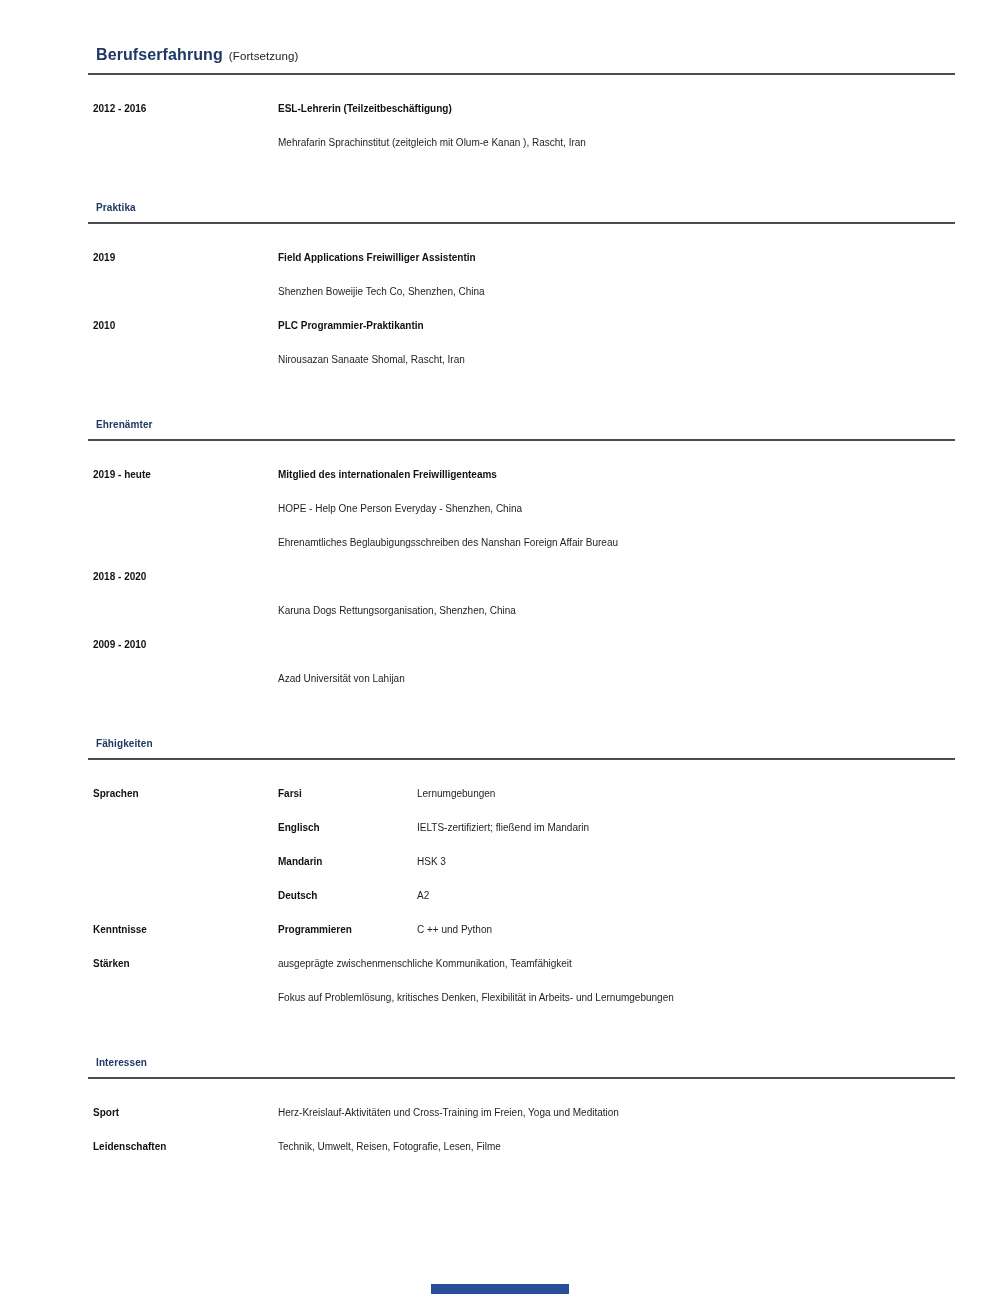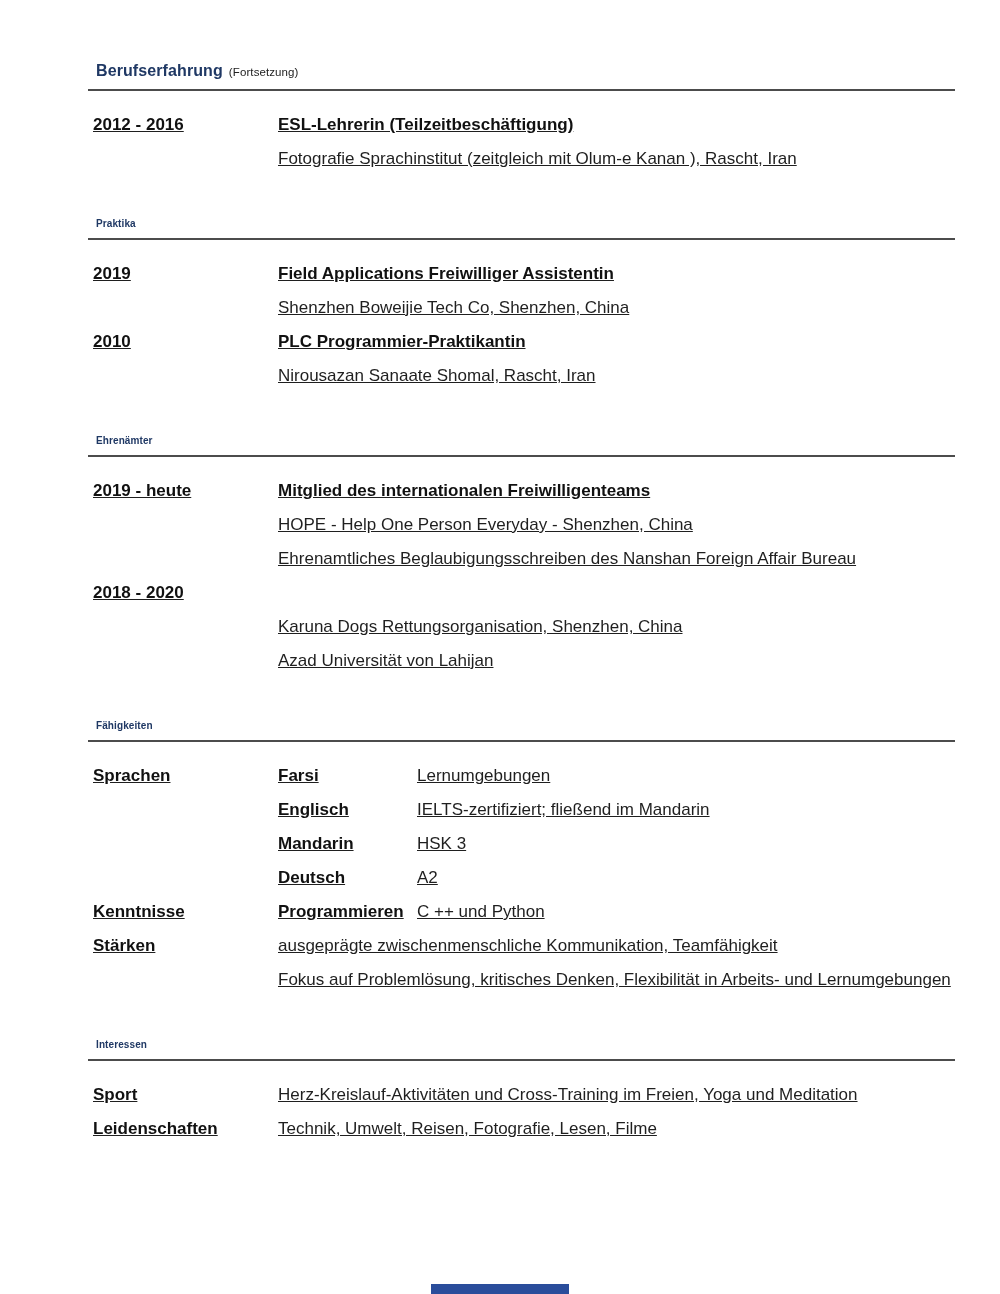--- a/index.html
+++ b/index.html
@@ -4,21 +4,21 @@
 <style>
   * { margin: 0; padding: 0; box-sizing: border-box; }
   html, body { background: #ffffff; }
   body {
     width: 1000px; height: 1294px;
     font-family: "Liberation Sans", sans-serif;
     color: #1f1f1f;
     position: relative;
     overflow: hidden;
   }
-  .page { position: relative; width: 1000px; height: 1294px; padding-top: 62px; }
+  .page { position: relative; width: 1000px; height: 1294px; padding-top: 46px; }
   .section { margin-left: 88px; width: 867px; }
   .section + .section { margin-top: 42px; }
   .section-heading {
     padding-left: 8px;
     color: #1f3864;
     font-weight: bold;
     font-size: 10px;
     letter-spacing: 0.1px;
   }
   .section-heading.first { font-size: 16px; }
@@ -32,22 +32,21 @@
     margin-top: 9px;
     border: none;
     border-top: 2px solid #4c4c4c;
     height: 0;
   }
   .rows { margin-top: 17px; padding-left: 5px; }
   .row {
     display: grid;
     grid-template-columns: 185px 1fr;
     line-height: 34px;
-    font-size: 17px;
-    text-decoration: underline;
+    font-size: 10px;
   }
   .row.cols3 { grid-template-columns: 185px 139px 1fr; }
   .cell-bold { font-weight: bold; color: #111111; }
   .cell-plain { font-weight: normal; color: #1f1f1f; }
   .footer-accent {
     position: absolute;
     left: 431px;
     top: 1284px;
     width: 138px;
     height: 10px;
@@ -64,21 +63,21 @@
       <span>Berufserfahrung</span><span class="heading-suffix">(Fortsetzung)</span>
     </div>
     <hr class="rule">
     <div class="rows">
       <div class="row">
         <div class="cell-bold">2012 - 2016</div>
         <div class="cell-bold">ESL-Lehrerin (Teilzeitbeschäftigung)</div>
       </div>
       <div class="row">
         <div></div>
-        <div class="cell-plain">Fotografie Sprachinstitut (zeitgleich mit Olum-e Kanan ), Rascht, Iran</div>
+        <div class="cell-plain">Mehrafarin Sprachinstitut (zeitgleich mit Olum-e Kanan ), Rascht, Iran</div>
       </div>
     </div>
   </div>
 
   <div class="section">
     <div class="section-heading">Praktika</div>
     <hr class="rule">
     <div class="rows">
       <div class="row">
         <div class="cell-bold">2019</div>
@@ -116,20 +115,21 @@
         <div class="cell-plain">Ehrenamtliches Beglaubigungsschreiben des Nanshan Foreign Affair Bureau</div>
       </div>
       <div class="row">
         <div class="cell-bold">2018 - 2020</div>
       </div>
       <div class="row">
         <div></div>
         <div class="cell-plain">Karuna Dogs Rettungsorganisation, Shenzhen, China</div>
       </div>
       <div class="row">
+        <div class="cell-bold">2009 - 2010</div>
       </div>
       <div class="row">
         <div></div>
         <div class="cell-plain">Azad Universität von Lahijan</div>
       </div>
     </div>
   </div>
 
   <div class="section">
     <div class="section-heading">Fähigkeiten</div>

